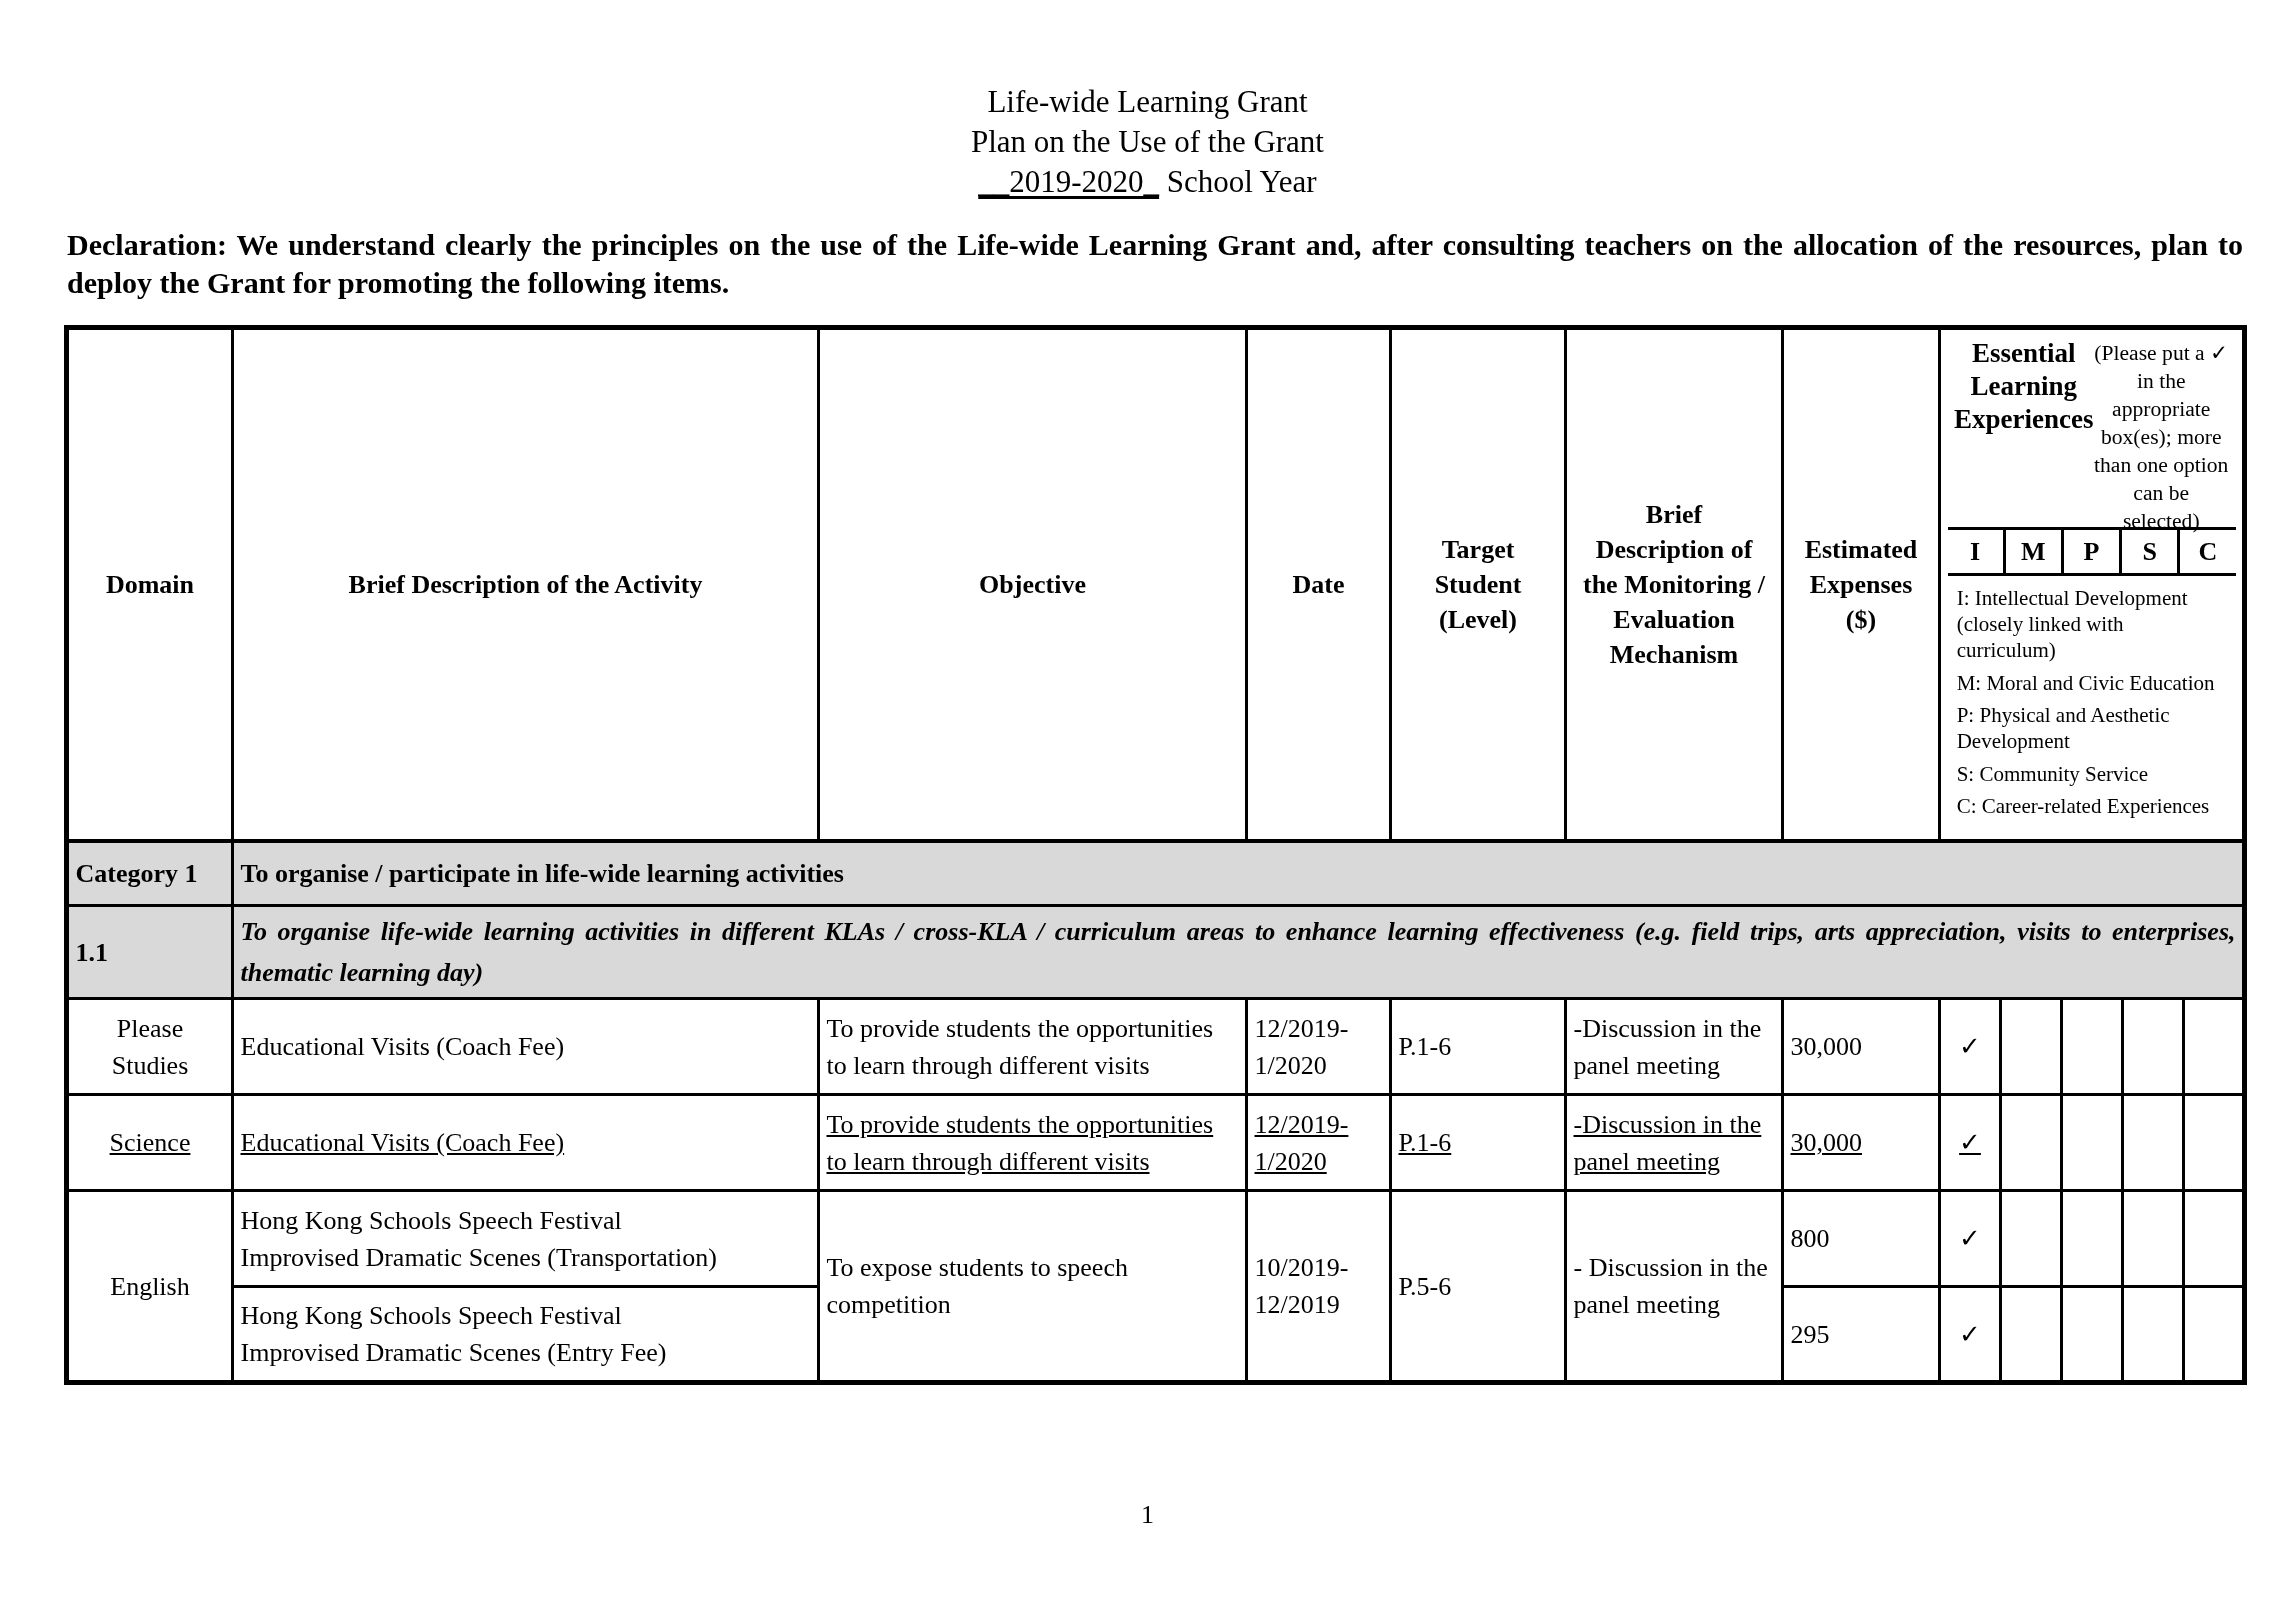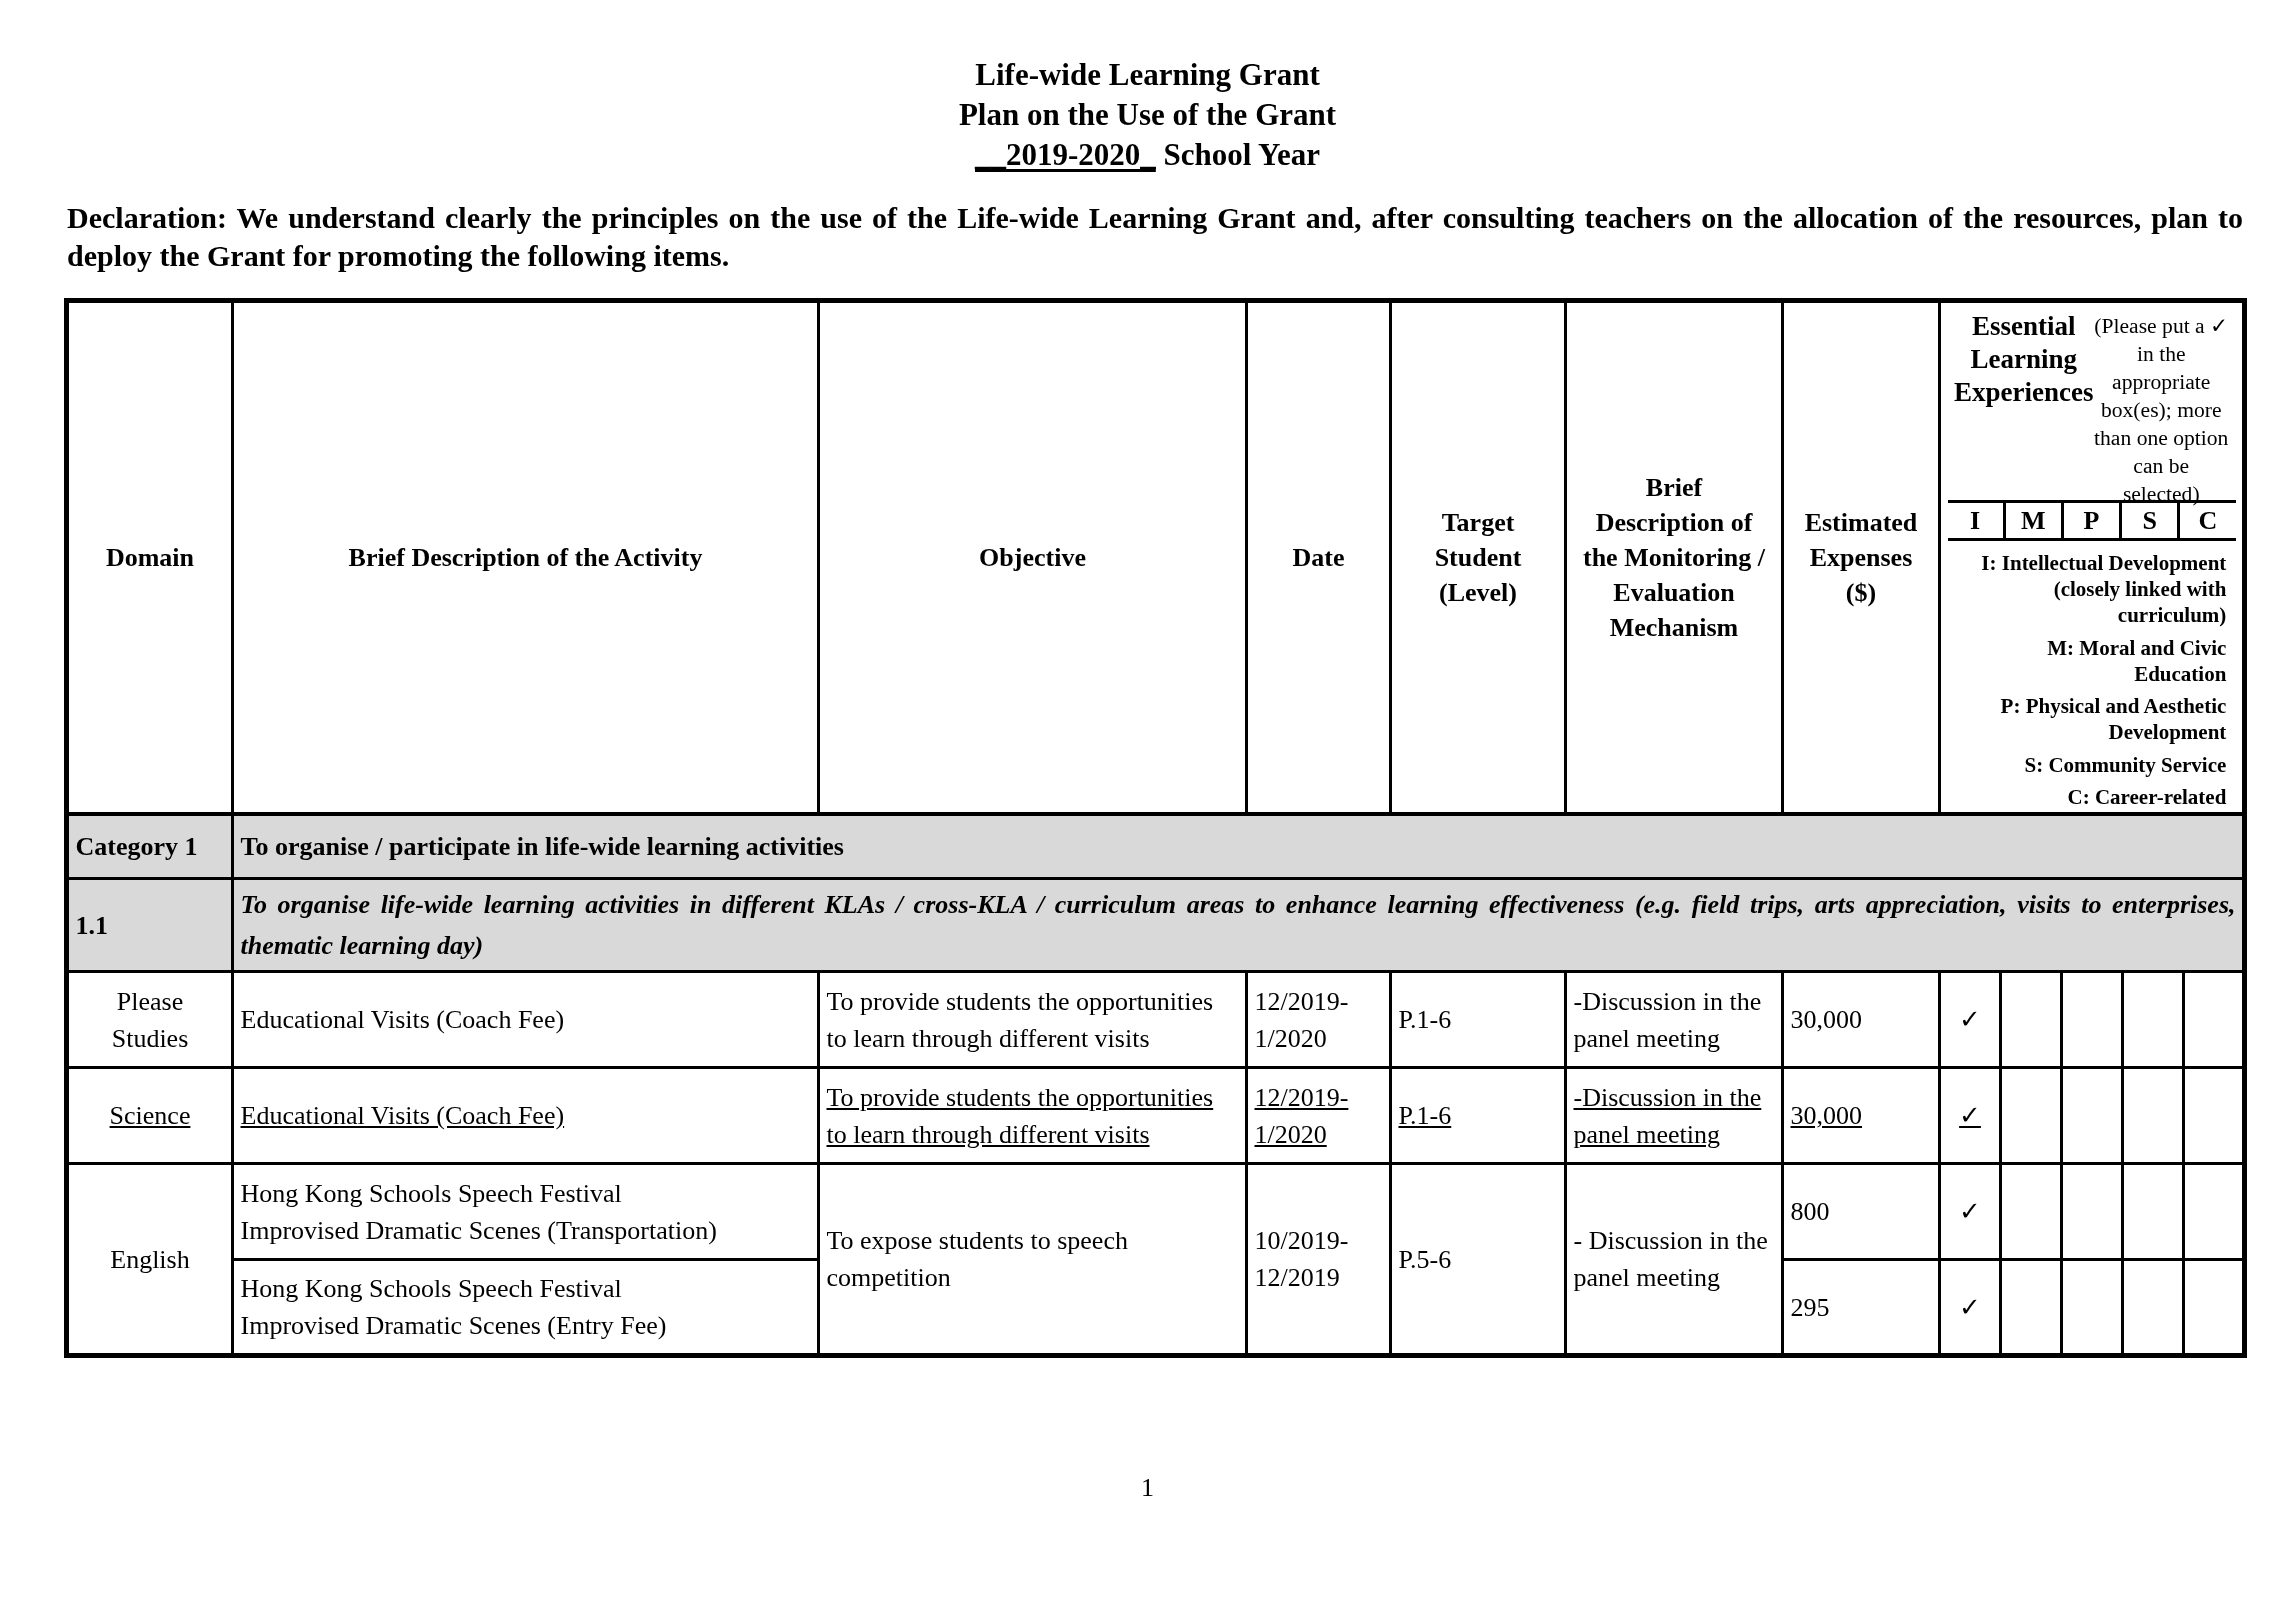--- a/index.html
+++ b/index.html
@@ -8,24 +8,24 @@
     width: 2295px;
     height: 1623px;
     background: #ffffff;
     color: #000000;
     font-family: "Liberation Serif", "DejaVu Serif", serif;
     position: relative;
     overflow: hidden;
   }
   
   .title-block {
-    padding-top: 55px;
+    padding-top: 82px;
     text-align: center;
     font-size: 31px;
-    font-weight: bold;
+    font-weight: normal;
     line-height: 40px;
   }
   .year-underline {
     text-decoration: underline;
     text-decoration-thickness: 2.6px;
     text-underline-offset: 3.9px;
   }
   
   .declaration {
     margin: 23.6px 52px 0 67px;
@@ -127,24 +127,24 @@
     display: flex;
     align-items: center;
     justify-content: center;
     font-weight: bold;
     font-size: 26px;
   }
   .ele-box:last-child { border-right: none; }
   .ele-legend {
     flex: 1;
     padding: 9.2px 9.2px;
-    font-weight: bold;
+    font-weight: normal;
     font-size: 21px;
     line-height: 26px;
-    text-align: right;
+    text-align: left;
   }
   .ele-legend p { margin: 0 0 6.5px 0; }
   
   .page-number {
     margin-top: 115px;
     text-align: center;
     font-size: 26px;
   }
 </style>
 </head>

